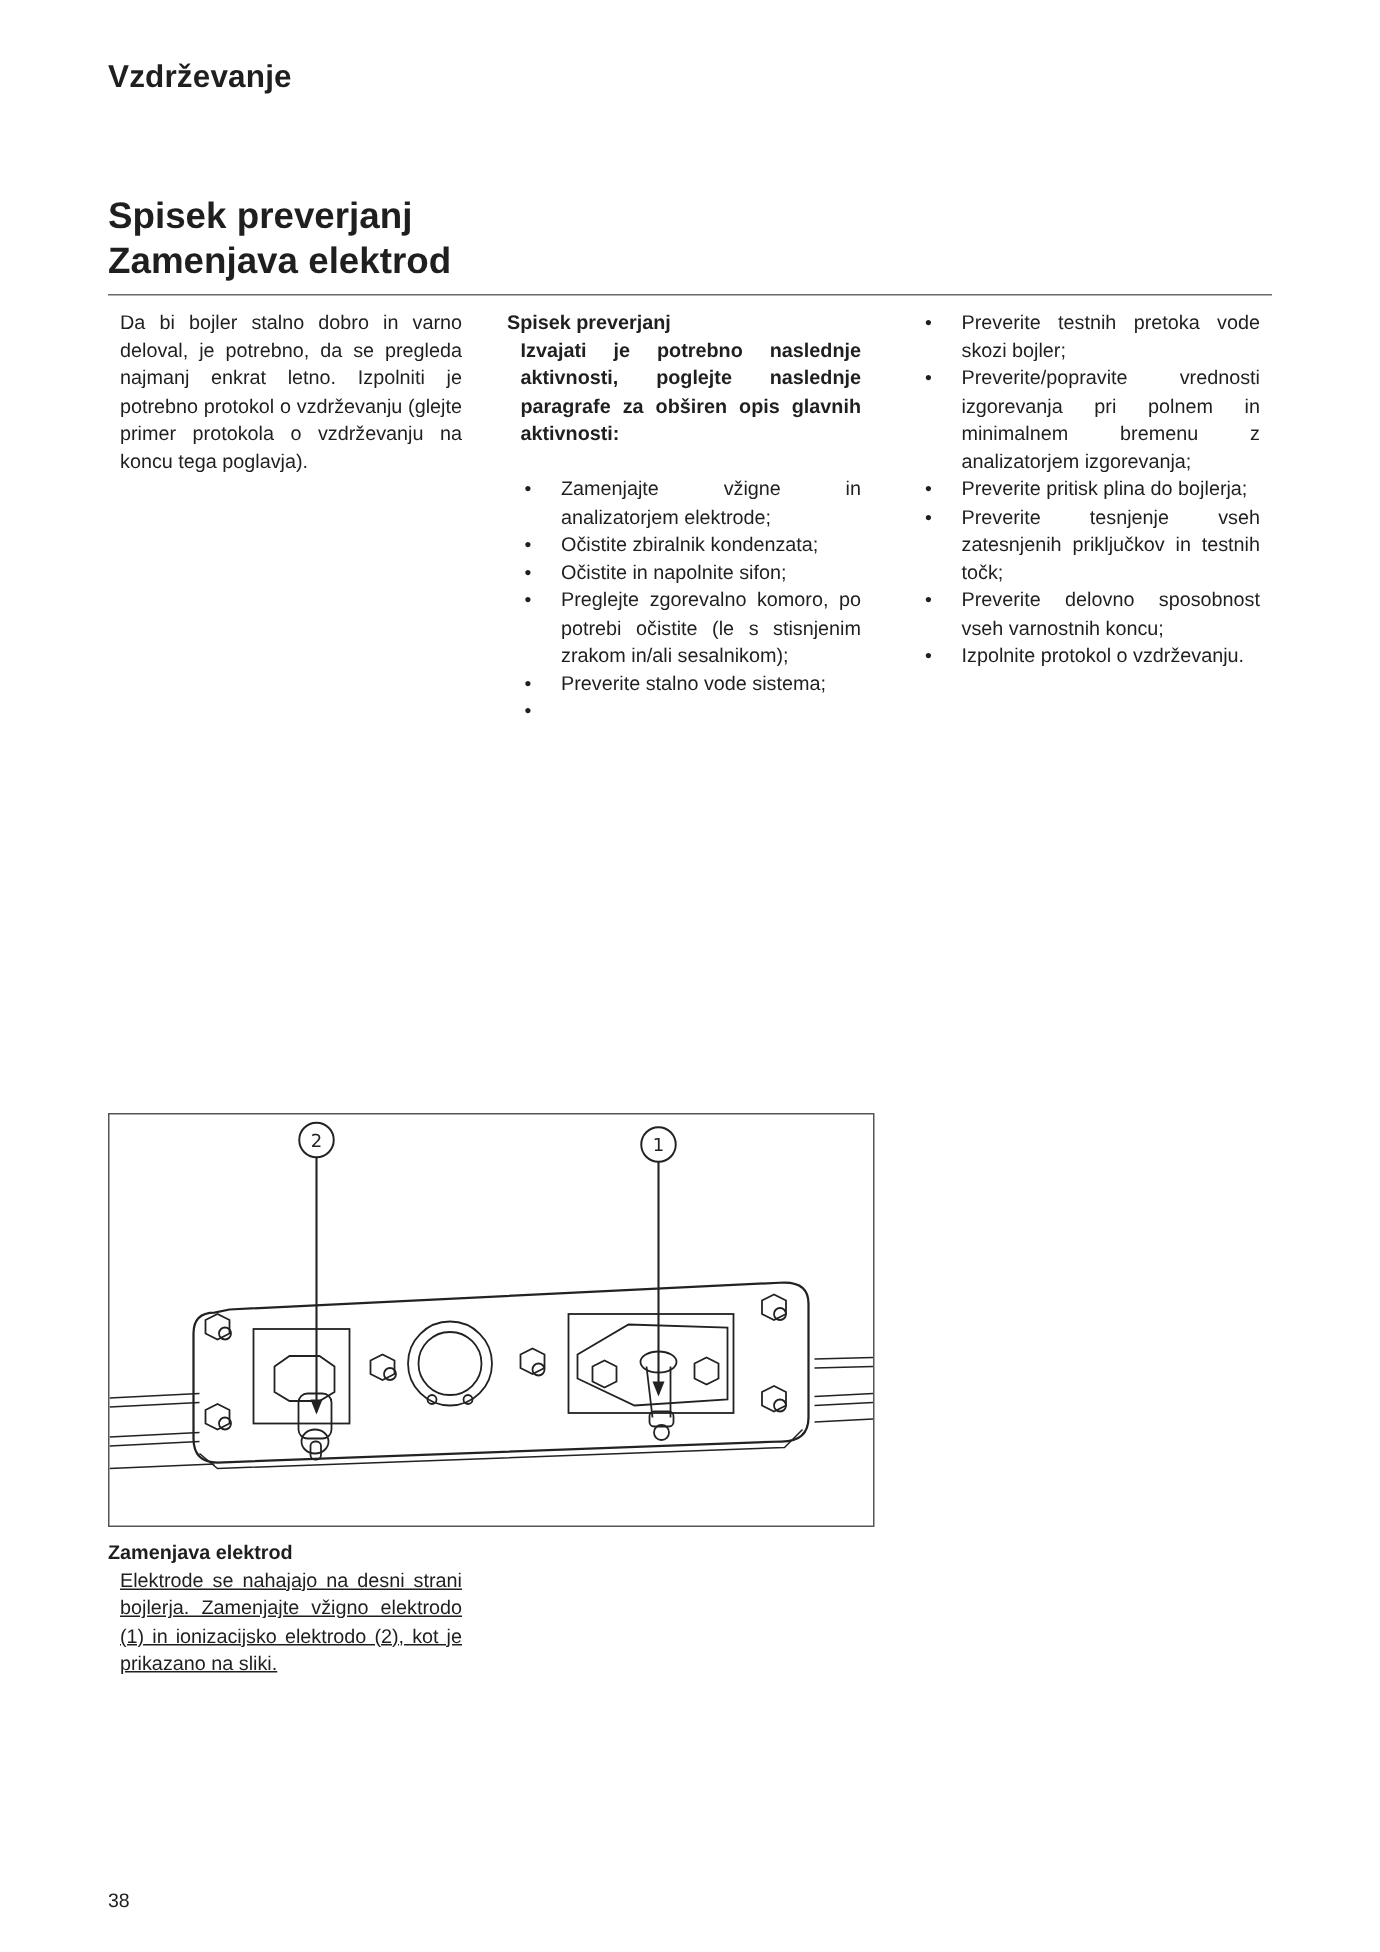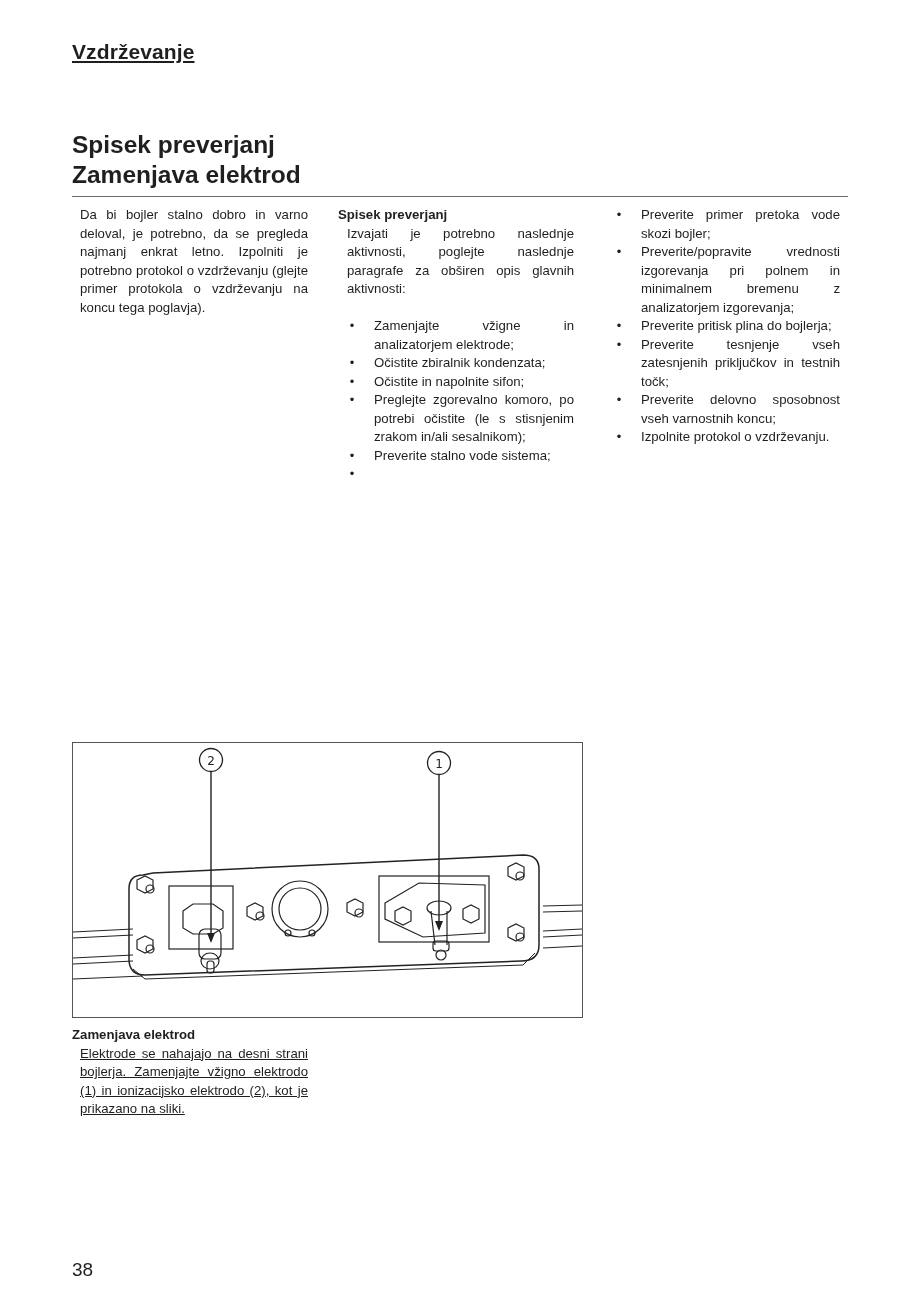--- a/index.html
+++ b/index.html
@@ -3,51 +3,51 @@
 <meta charset="utf-8">
 <style>
   html, body { margin: 0; padding: 0; background: #ffffff; }
   body {
     width: 920px; height: 1301px; position: relative; overflow: hidden;
     font-family: "Liberation Sans", "DejaVu Sans", sans-serif;
     color: #1f1f1f;
   }
   .abs { position: absolute; }
   .section-header {
-    left: 72px; top: 40px; font-size: 21px; font-weight: bold; letter-spacing: 0.1px; text-decoration: underline;
+    left: 72px; top: 40px; font-size: 21px; font-weight: bold; letter-spacing: 0.1px;
   }
   .page-title {
     left: 72px; top: 130px; font-size: 24.5px; font-weight: bold; line-height: 30px;
   }
   .rule {
     left: 72px; top: 196px; width: 776px; height: 0; border-top: 1.3px solid #6a6a6a;
   }
   .para {
     font-size: 13.2px; line-height: 18.5px; text-align: justify;
   }
   .col1 { left: 80px; top: 206px; width: 228px; }
   .col1 p { margin: 0 0 18.5px 0; }
   .col2-heading { left: 338px; top: 206px; font-size: 13.2px; font-weight: bold; line-height: 18.5px; }
-  .col2-intro { left: 347px; top: 224.5px; width: 227px; }
+  .col2-intro { left: 347px; top: 224.5px; width: 227px; font-weight: bold; }
   .bullets { list-style: none; margin: 0; padding: 0; }
   .bullets li { position: relative; padding-left: 27px; font-size: 13.2px; line-height: 18.5px; text-align: justify; }
   .bullets li .dot {
     position: absolute; left: 0; top: 0; width: 10px; text-align: center; font-size: 13px;
   }
   .col2-list { left: 347px; top: 317px; width: 227px; }
   .col3-list { left: 614px; top: 206px; width: 226px; }
 
   .figure {
     left: 72px; top: 742px; width: 509px; height: 274px; border: 1.3px solid #555;
     background: #fff;
   }
   .figure svg { display: block; }
   .caption-heading { left: 72px; top: 1026px; font-size: 13.2px; font-weight: bold; line-height: 18.5px; }
   .caption-body { left: 80px; top: 1044.5px; width: 228px; text-decoration: underline; }
-  .page-number { left: 72px; top: 1259px; font-size: 19px; }
+  .page-number { left: 72px; top: 1259px; font-size: 13px; }
   .callout-label { font-family: "DejaVu Sans", sans-serif; font-size: 12px; }
 </style>
 </head>
 <body>
 
 <div class="abs section-header">Vzdrževanje</div>
 
 <div class="abs page-title">
   <div>Spisek preverjanj</div>
   <div>Zamenjava elektrod</div>
@@ -65,21 +65,21 @@
 <ul class="abs bullets col2-list">
   <li><span class="dot">•</span><span>Zamenjajte vžigne in analizatorjem elektrode;</span></li>
   <li><span class="dot">•</span><span>Očistite zbiralnik kondenzata;</span></li>
   <li><span class="dot">•</span><span>Očistite in napolnite sifon;</span></li>
   <li><span class="dot">•</span><span>Preglejte zgorevalno komoro, po potrebi očistite (le s stisnjenim zrakom in/ali sesalnikom);</span></li>
   <li><span class="dot">•</span><span>Preverite stalno vode sistema;</span></li>
   <li><span class="dot">•</span></li>
 </ul>
 
 <ul class="abs bullets col3-list">
-  <li><span class="dot">•</span><span>Preverite primer pretoka vode skozi bojler;</span></li>
+  <li><span class="dot">•</span><span>Preverite testnih pretoka vode skozi bojler;</span></li>
   <li><span class="dot">•</span><span>Preverite/popravite vrednosti izgorevanja pri polnem in minimalnem bremenu z analizatorjem izgorevanja;</span></li>
   <li><span class="dot">•</span><span>Preverite pritisk plina do bojlerja;</span></li>
   <li><span class="dot">•</span><span>Preverite tesnjenje vseh zatesnjenih priključkov in testnih točk;</span></li>
   <li><span class="dot">•</span><span>Preverite delovno sposobnost vseh varnostnih koncu;</span></li>
   <li><span class="dot">•</span><span>Izpolnite protokol o vzdrževanju.</span></li>
 </ul>
 
 <div class="abs figure">
   <svg width="509" height="274" viewBox="0 0 509 274" xmlns="http://www.w3.org/2000/svg" fill="none" stroke="#222" stroke-width="1.2">
 

